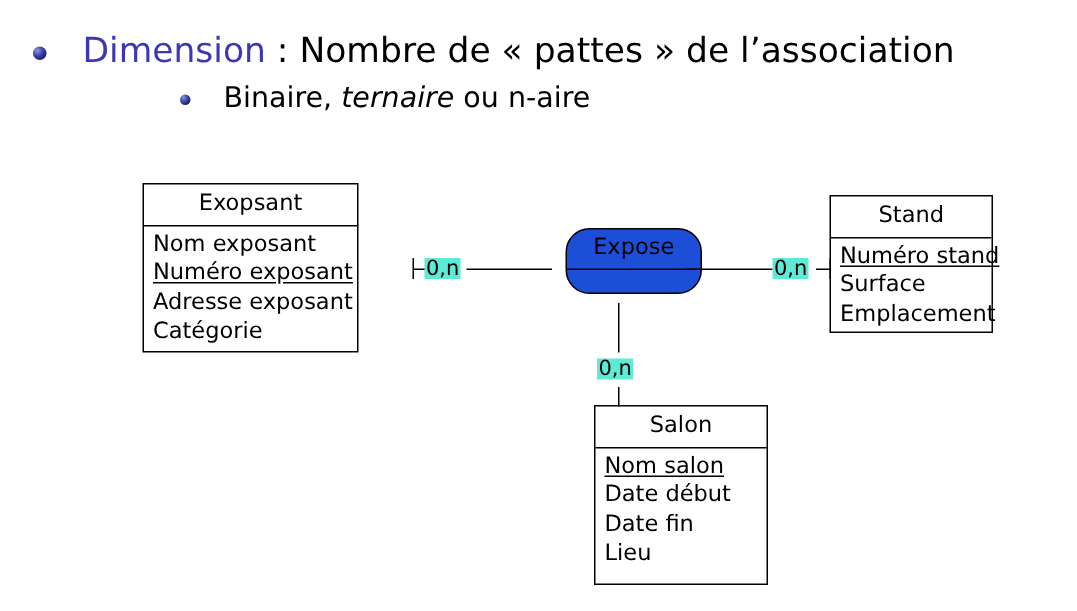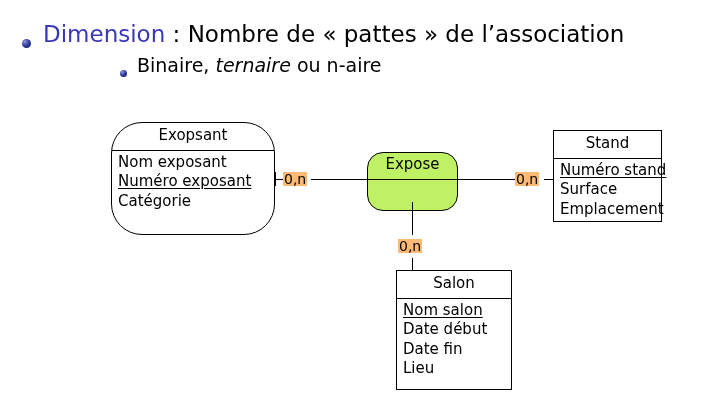--- a/index.html
+++ b/index.html
@@ -18,21 +18,22 @@
 
   
   #bullet-list {
     position: absolute;
     left: 0;
     top: 0;
     width: 718px;
   }
   .bullet-row {
     display: flex;
-    align-items: flex-end;
+    align-items: flex-start;
+    gap: 12px;
   }
   .bullet-row.level-1 {
     padding-left: 22px;
     margin-top: 21px;
   }
   .bullet-row.level-2 {
     padding-left: 120px;
     margin-top: 6px;
   }
   .sphere {
@@ -98,50 +99,49 @@
     font-size: 15px;
     line-height: 1.3;
     white-space: nowrap;
   }
   .attr.pk {
     text-decoration: underline;
     text-underline-offset: 2px;
   }
 
   #entity-exopsant {
-    left: 111px;
+    left: 95px;
     top: 122px;
-    width: 164px;
+    width: 144px;
     height: 113px;
-    border-radius: 31px;
   }
   #entity-stand {
     left: 553px;
     top: 130px;
     width: 109px;
     height: 92px;
   }
   #entity-salon {
     left: 352px;
     top: 270px;
     width: 116px;
     height: 120px;
     margin-left: 44px;
   }
 
   
   #relationship-expose {
     position: absolute;
-    left: 367px;
+    left: 377px;
     top: 152px;
     width: 91px;
-    height: 59px;
+    height: 44px;
     border: 1.6px solid #000;
     border-radius: 16px;
-    background: #bef264;
+    background: #1d4ed8;
     box-sizing: border-box;
   }
   #relationship-expose .rel-name {
     position: absolute;
     left: 0;
     top: 2px;
     width: 100%;
     text-align: center;
     font-size: 15px;
     line-height: 1.3;
@@ -170,21 +170,21 @@
   .tick-v {
     position: absolute;
     width: 0;
     border-left: 1.6px solid #000;
   }
   .card-label {
     position: absolute;
     font-size: 14px;
     line-height: 1;
     white-space: nowrap;
-    background: #fdba74;
+    background: #5eead4;
     padding: 0 1px;
   }
 
   
   #leg-left-tick   { left: 275px; top: 172px; height: 14px; }
   #leg-left-line-a { left: 276px; top: 179px; width: 8px; }
   #leg-left-line-b { left: 311px; top: 179px; width: 57px; }
   #card-left       { left: 283px; top: 172px; }
 
   
@@ -215,20 +215,21 @@
 
 </div>
 
 <div id="er-diagram">
 
   <div class="entity" id="entity-exopsant">
     <div class="entity-title">Exopsant</div>
     <div class="entity-attrs">
       <div class="attr">Nom exposant</div>
       <div class="attr pk">Numéro exposant</div>
+      <div class="attr">Adresse exposant</div>
       <div class="attr">Catégorie</div>
     </div>
   </div>
 
   <div class="entity" id="entity-stand">
     <div class="entity-title">Stand</div>
     <div class="entity-attrs">
       <div class="attr pk">Numéro stand</div>
       <div class="attr">Surface</div>
       <div class="attr">Emplacement</div>

